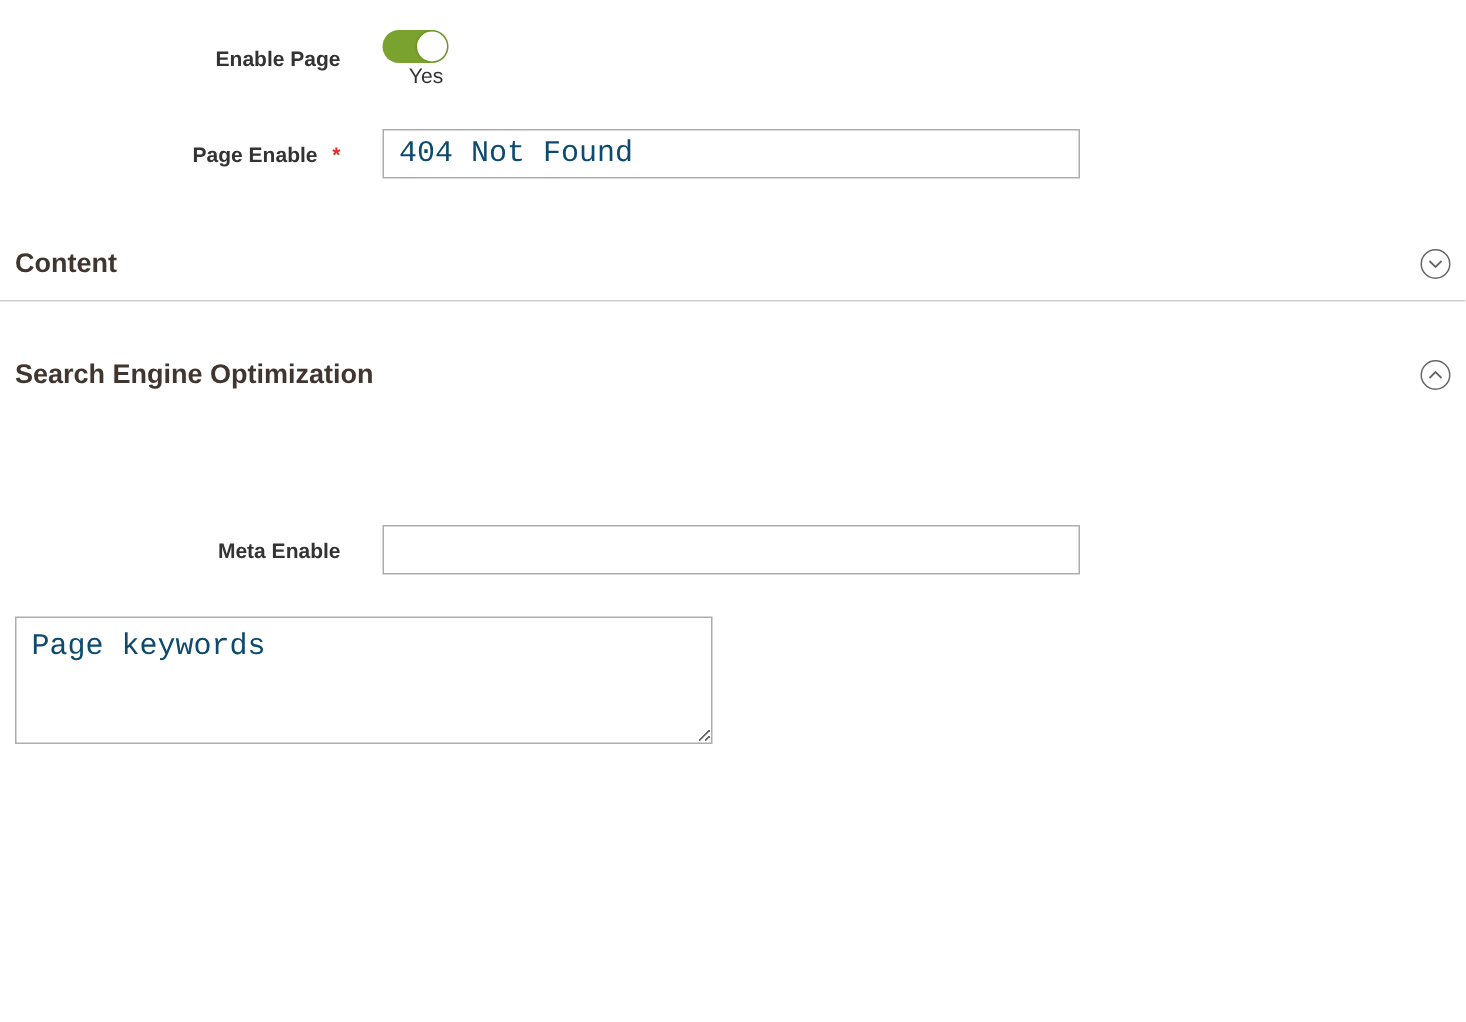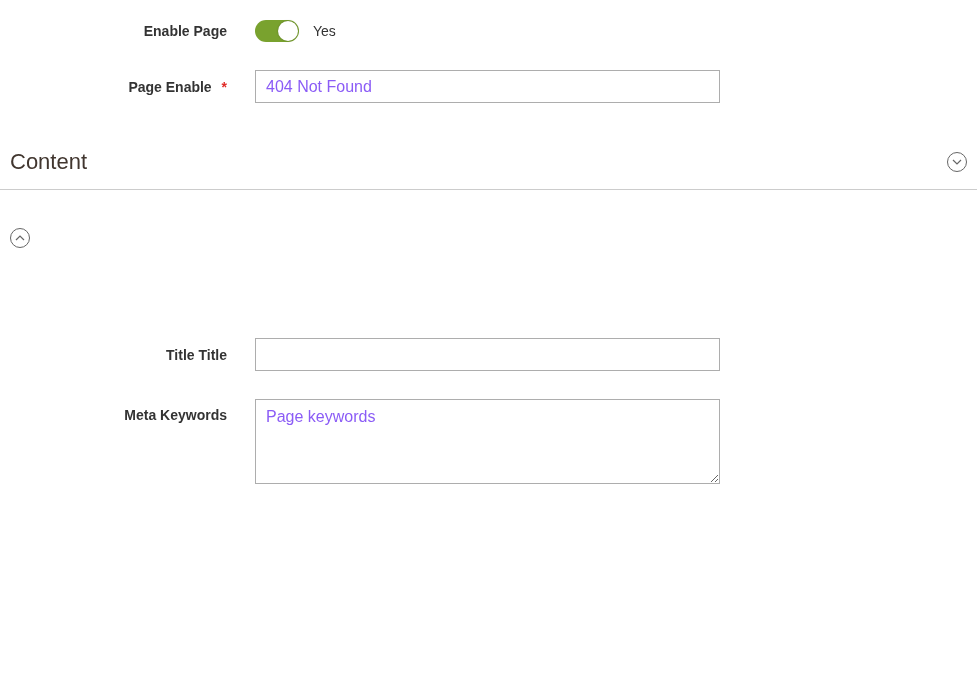--- a/index.html
+++ b/index.html
@@ -38,32 +38,33 @@
     .required-mark {
       color: #e02b27;
       margin-left: 6px;
       font-size: 14px;
     }
     .form-control {
       width: 465px;
       height: 33px;
       border: 1px solid #adadad;
       padding: 0 10px;
-      font-size: 16px;
-      color: #8b5cf6;
-      font-family: Liberation Sans, sans-serif;
+      font-size: 20px;
+      color: #0c4a6e;
+      font-family: Liberation Mono, monospace;
     }
     textarea.form-control {
       height: 85px;
       padding: 8px 10px;
       resize: both;
     }
     .toggle-wrap {
       display: flex;
       align-items: center;
+      flex-direction: column;
     }
     .toggle {
       width: 44px;
       height: 22px;
       background: #79a22e;
       border-radius: 12px;
       position: relative;
       cursor: pointer;
     }
     .toggle-knob {
@@ -87,22 +88,22 @@
       justify-content: space-between;
       padding: 18px 10px 14px 10px;
       border-bottom: 1px solid #ccc;
       cursor: pointer;
       margin-top: 20px;
     }
     .section-header.no-border {
       border-bottom: none;
     }
     .section-title {
-      font-size: 22px;
-      font-weight: 400;
+      font-size: 18px;
+      font-weight: 700;
       color: #41362f;
     }
     .chevron-circle {
       width: 20px;
       height: 20px;
       border: 1px solid #666;
       border-radius: 50%;
       display: flex;
       align-items: center;
       justify-content: center;
@@ -148,36 +149,36 @@
 <div class="section-header">
   <div class="section-title">Content</div>
   <div class="chevron-circle">
     <svg viewBox="0 0 10 10">
         <path d="M1 3 L5 7 L9 3" fill="none" stroke="#666" stroke-width="1.2"></path>
       </svg>
   </div>
 </div>
 
 <div class="section-header no-border">
+  <div class="section-title">Search Engine Optimization</div>
   <div class="chevron-circle">
     <svg viewBox="0 0 10 10">
         <path d="M1 7 L5 3 L9 7" fill="none" stroke="#666" stroke-width="1.2"></path>
       </svg>
   </div>
 </div>
 
 <div class="section-body">
   <div class="form-row">
   </div>
 
   <div class="form-row">
-    <div class="form-label">Title Title</div>
+    <div class="form-label">Meta Enable</div>
     <input type="text" class="form-control" value="" style="">
   </div>
 
   <div class="form-row align-top">
-    <div class="form-label align-top">Meta Keywords</div>
     <textarea class="form-control" style="">Page keywords</textarea>
   </div>
 
   <div class="form-row align-top">
   </div>
 </div>
 
 </body></html>

